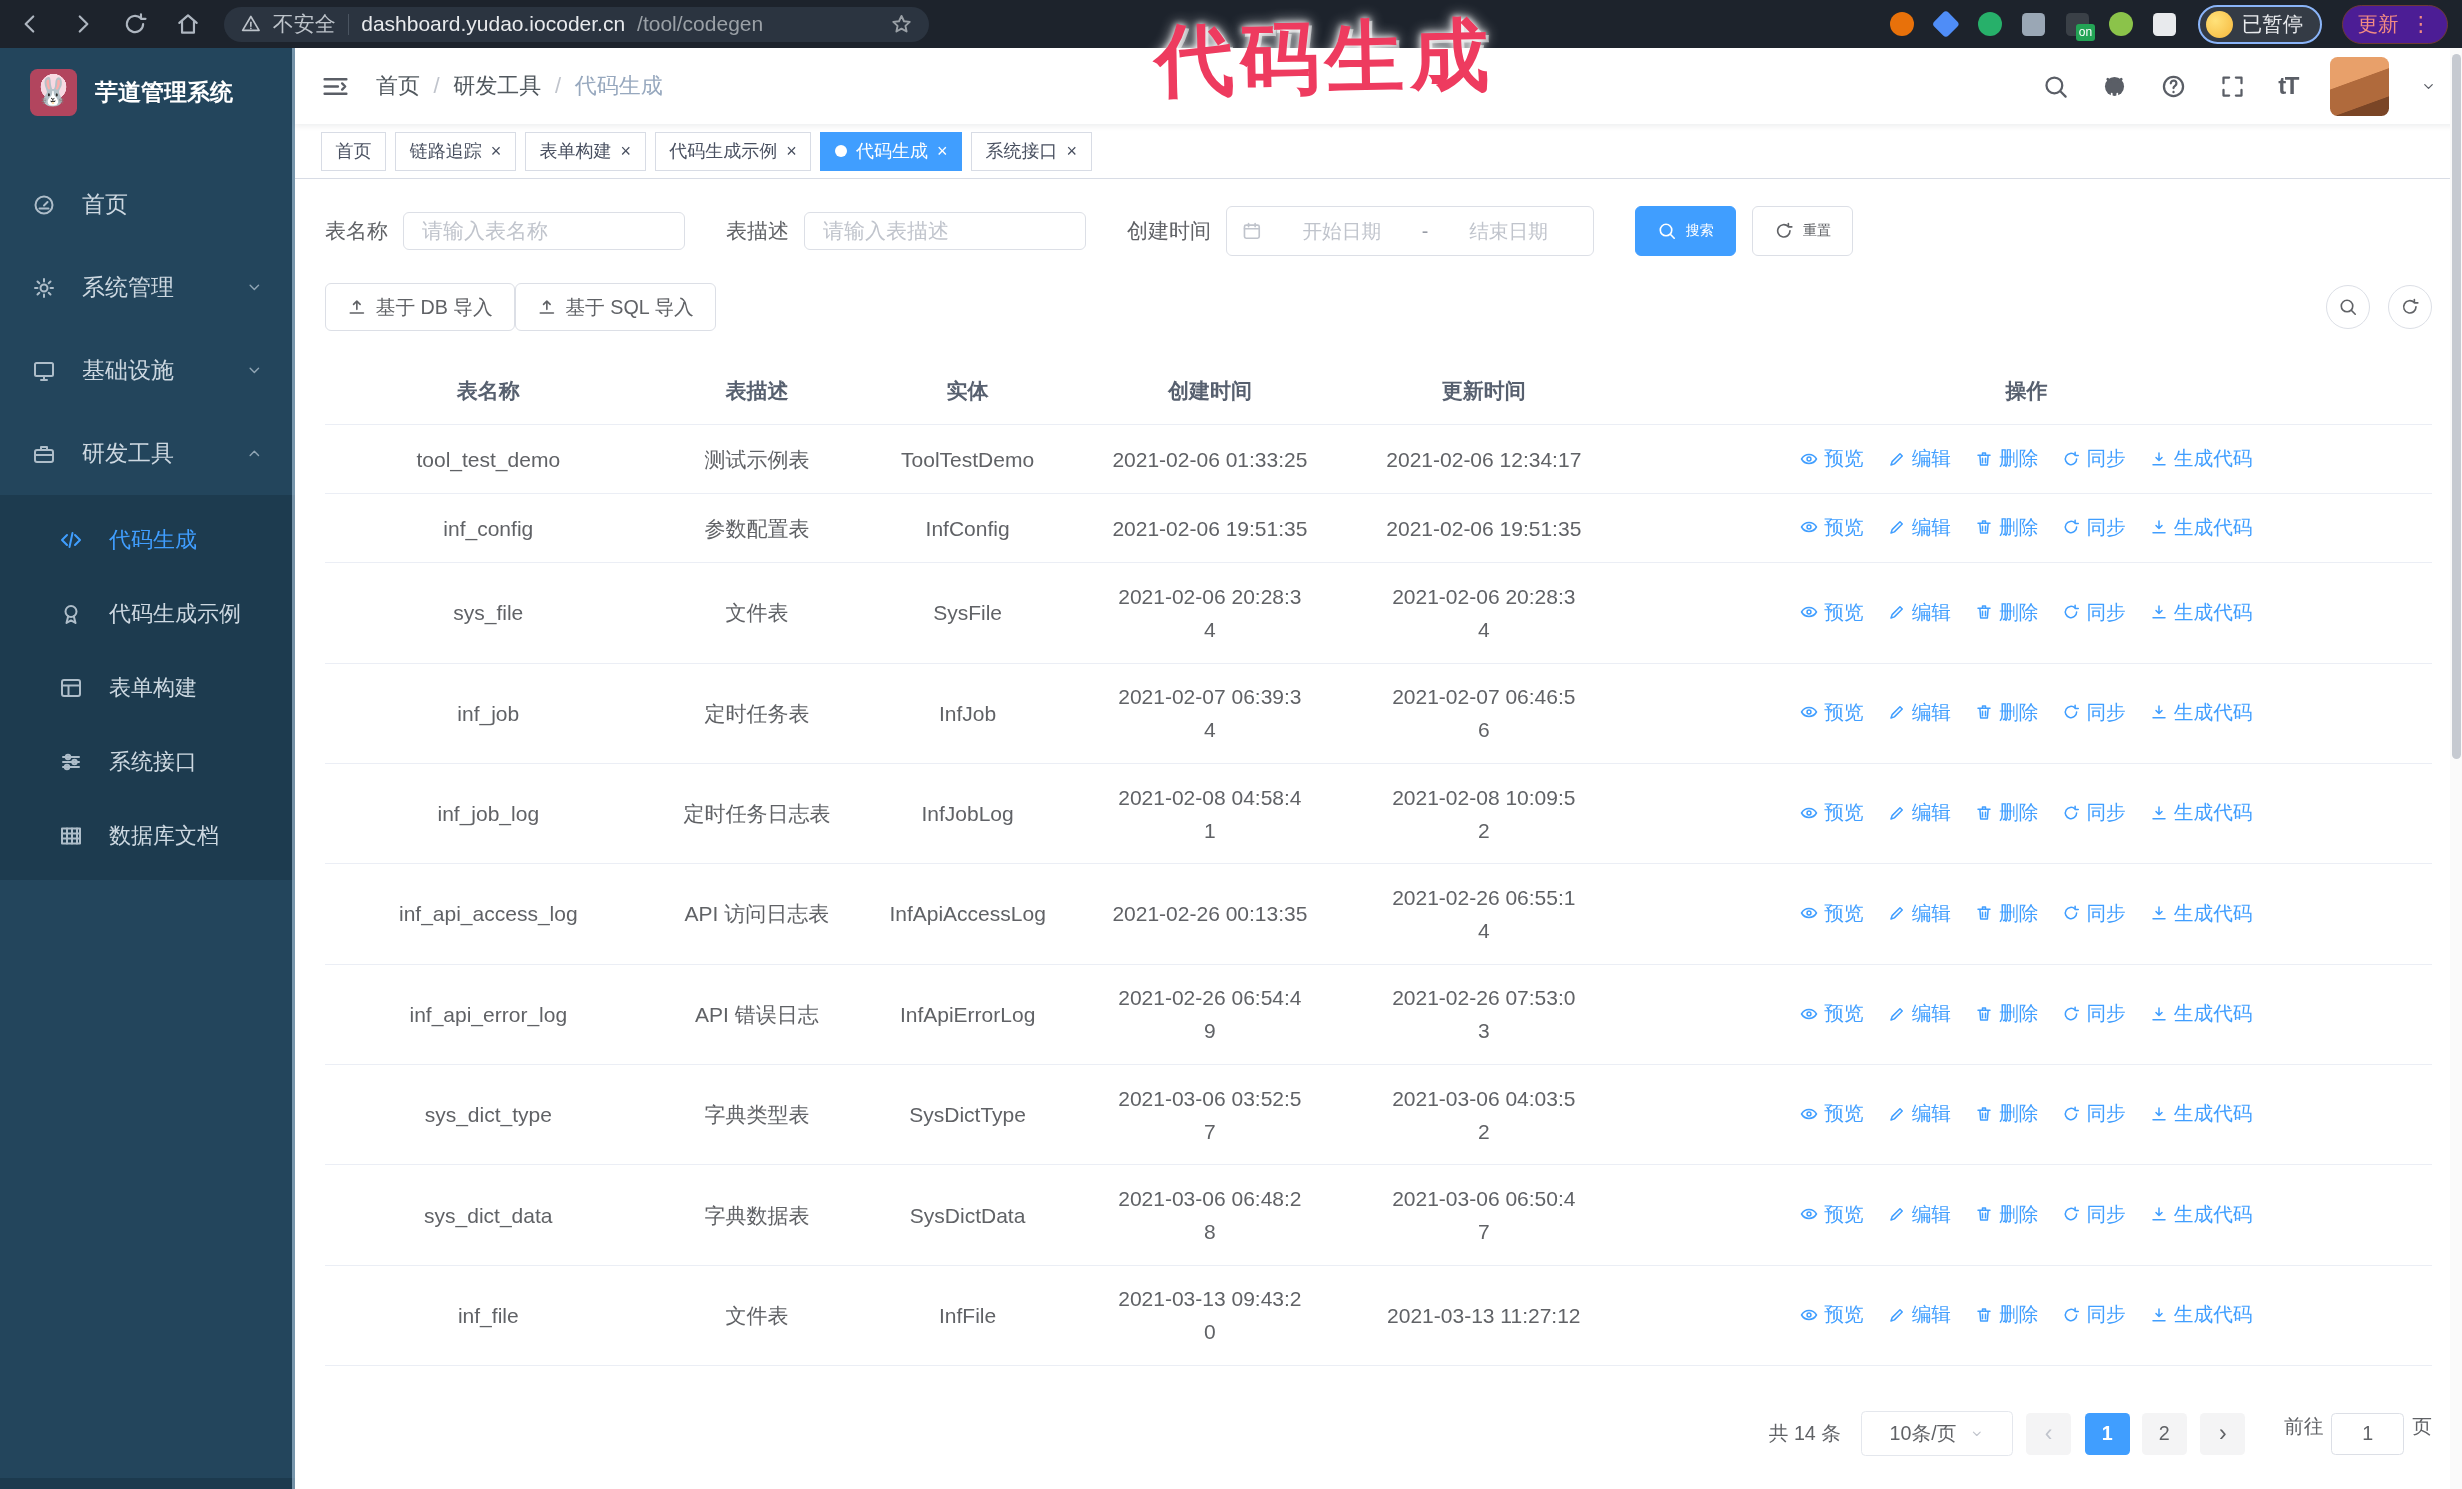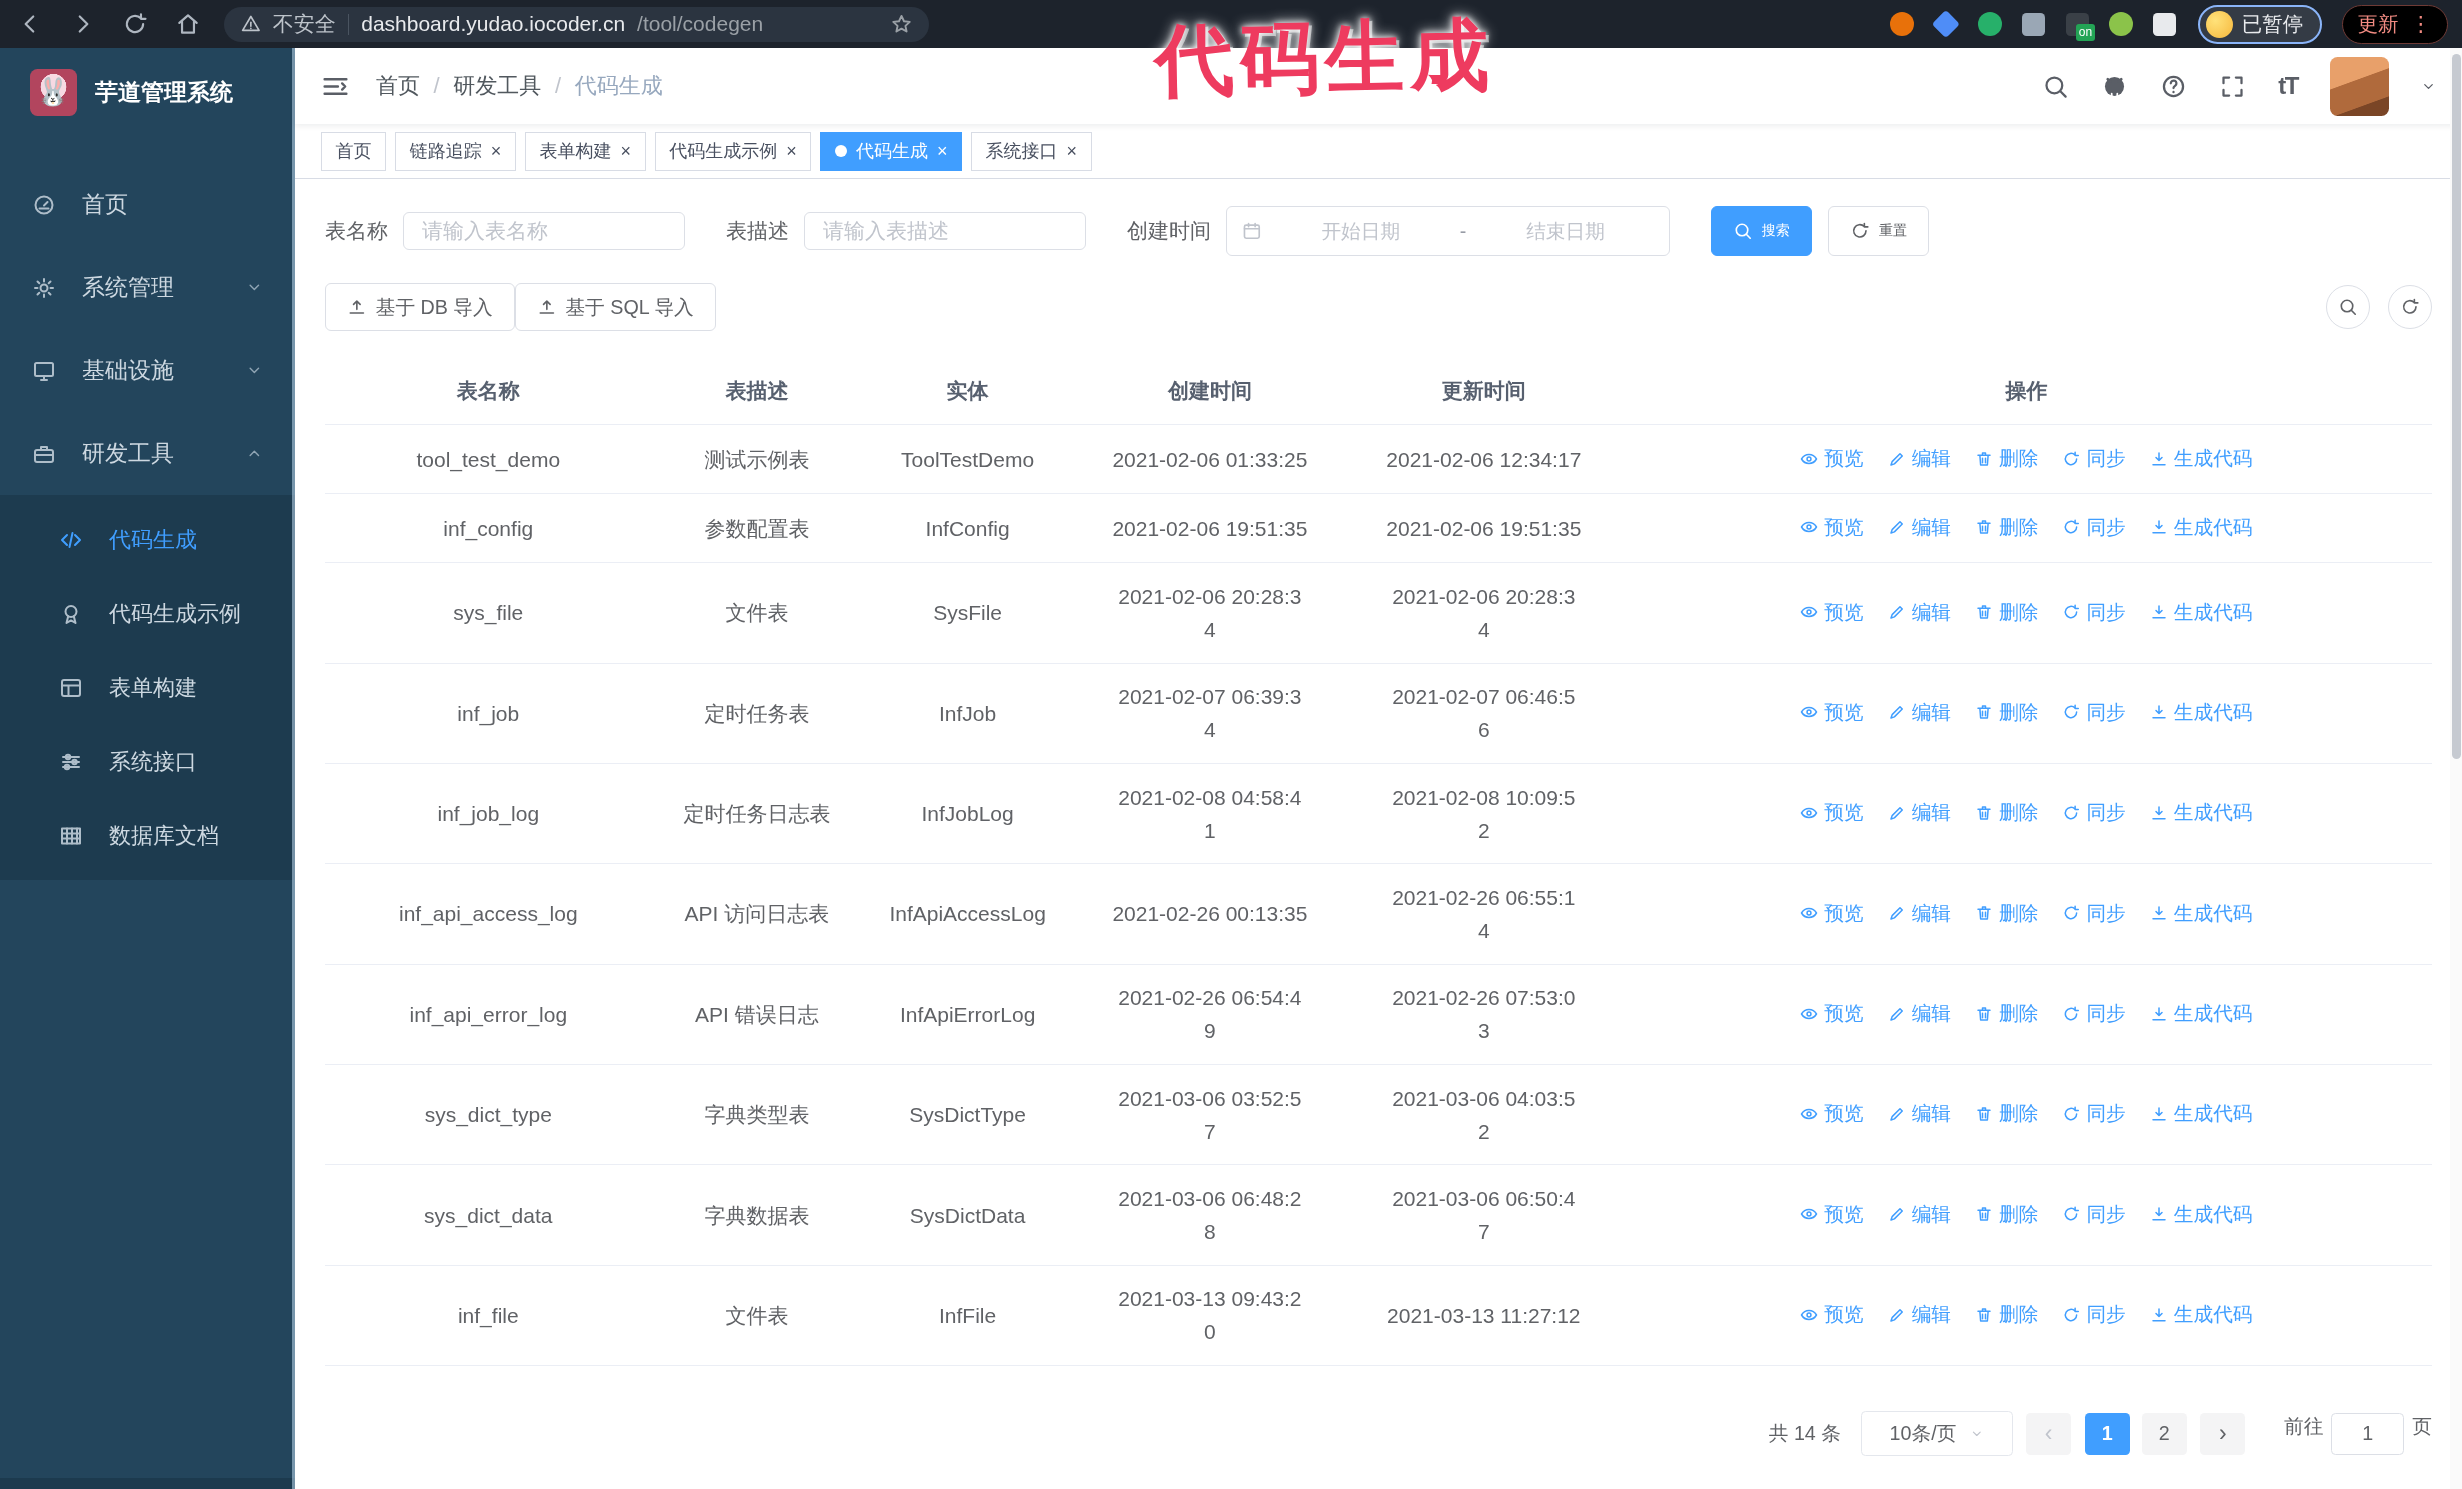--- a/index.html
+++ b/index.html
@@ -31,21 +31,21 @@
   .ext .shape-diamond { width:19.7px; height:19.7px; transform:rotate(45deg); border-radius:3.8px; }
   .ext .shape-grid { width:23px; height:23px; border-radius:4.5px; }
   .ext .shape-square { width:23px; height:23px; border-radius:4.5px; }
   .ext .shape-puzzle { width:23px; height:23px; border-radius:4.5px; }
   .ext .badge { position:absolute; right:-4.5px; bottom:-3px; background:#23a455; color:#fff;
     font-size:12px; line-height:1; padding:2.3px 3px; border-radius:3px; }
   .chip-profile { height:39px; border:2.3px solid #8ab4f8; border-radius:21px; background:#343b45;
     display:flex; align-items:center; gap:9px; padding:0 16.7px 0 6px; color:#e8eaed; font-size:20.5px; }
   .chip-profile .face { width:27px; height:27px; border-radius:50%;
     background:radial-gradient(circle at 35% 35%, #ffe27a, #f6b73c); }
-  .chip-update { height:39px; border-radius:21px; background:#000000; border:1.5px solid #6e3a35;
+  .chip-update { height:39px; border-radius:21px; background:#4c1d95; border:1.5px solid #6e3a35;
     display:flex; align-items:center; gap:12px; padding:0 15px; color:#f28b82; font-size:20.5px; }
   .chip-update .dots { font-size:21px; letter-spacing:0.8px; }
 
   
   .annotation { position:absolute; left:1155px; top:6px; z-index:50; font-size:79px;
     font-weight:700; letter-spacing:6px; color:#ee3b5f;
     text-shadow:0 0 6px #fff, 0 0 13.6px rgba(255,255,255,.95), 3px 3px 0 rgba(255,255,255,.55);
     transform:rotate(-1deg); pointer-events:none; }
 
   
@@ -97,21 +97,21 @@
   .tag .x { font-size:18px; line-height:1; }
 
   
   .content { flex:1 1 auto; padding:27px 30px 0 30px; background:#fff; position:relative; }
   .filters { display:flex; align-items:center; font-size:21px; color:#606266; }
   .filters .lbl { margin-right:15px; white-space:nowrap; font-weight:500; }
   .filters .grp { display:flex; align-items:center; margin-right:41px; }
   .inp { width:282px; height:38px; border:1.5px solid #dcdfe6; border-radius:6px; padding:0 18px;
     font-size:21px; color:#606266; outline:none; font-family:inherit; }
   .inp::placeholder { color:#c0c4cc; }
-  .daterange { width:444px; height:50px; border:1.5px solid #dcdfe6; border-radius:6px;
+  .daterange { width:368px; height:50px; border:1.5px solid #dcdfe6; border-radius:6px;
     display:flex; align-items:center; gap:10.6px; padding:0 15px; background:#fff; }
   .daterange .ic { font-size:19.7px; color:#c0c4cc; }
   .daterange .dinp { flex:1 1 auto; border:none; outline:none; text-align:center; font-size:19.7px;
     color:#606266; width:45px; font-family:inherit; background:transparent; }
   .daterange .dinp::placeholder { color:#c0c4cc; }
   .daterange .dsep { color:#979ba5; font-size:19.7px; }
   .btn { height:50px; display:inline-flex; align-items:center; gap:9px; padding:0 21px;
     border-radius:6px; font-size:14px; cursor:pointer; border:1.5px solid #dcdfe6; background:#fff;
     color:#606266; white-space:nowrap; }
   .btn .ic { font-size:19.7px; }

